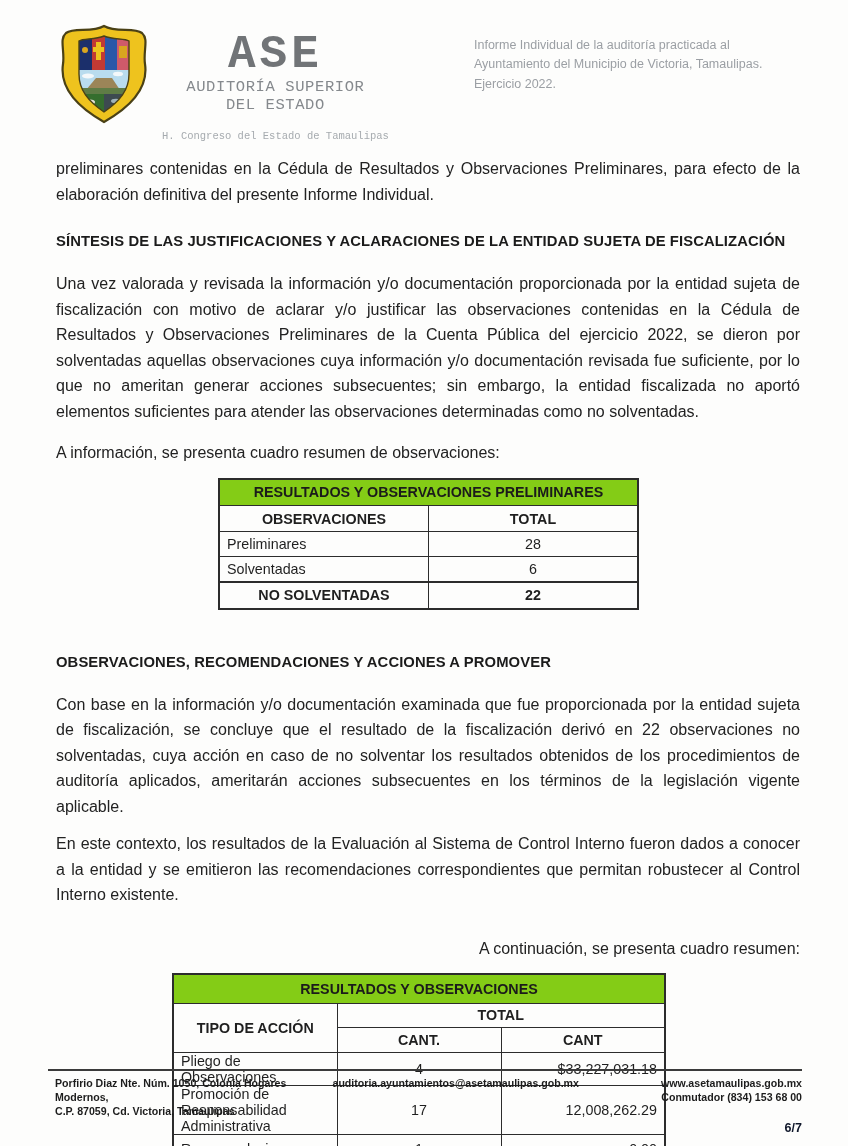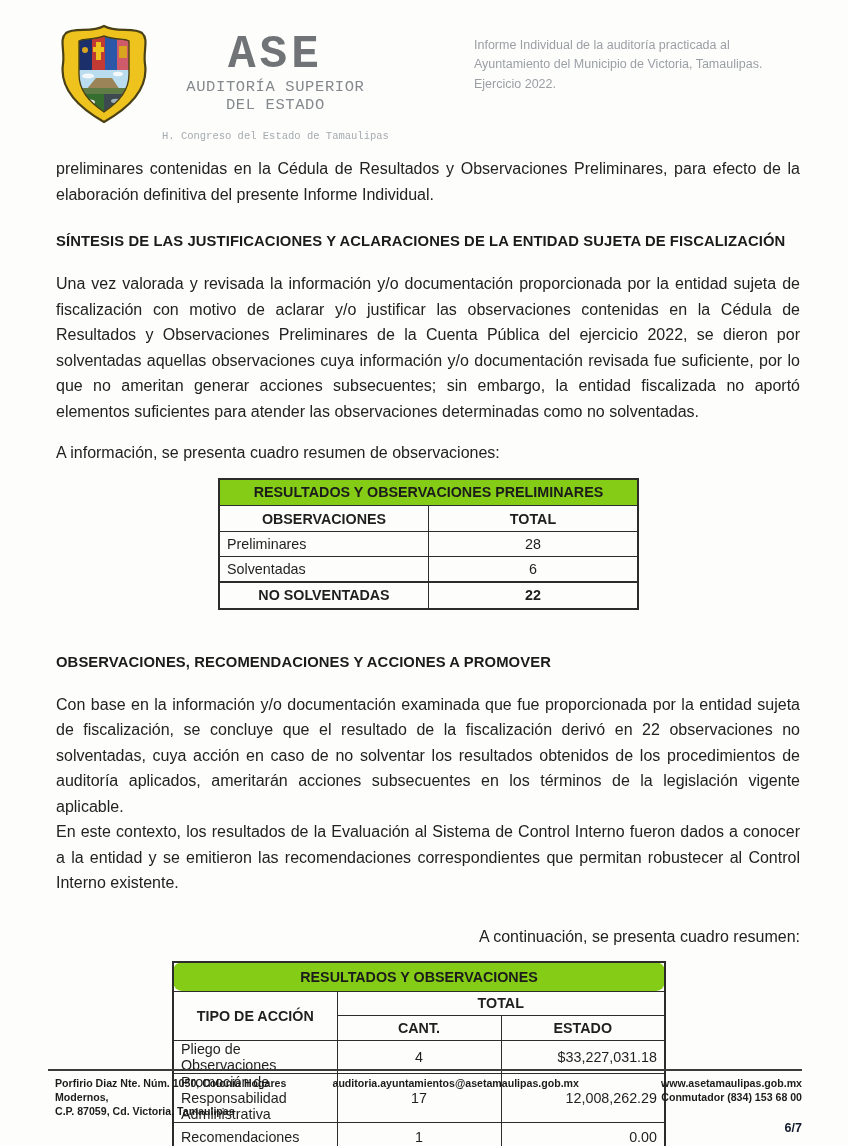--- a/index.html
+++ b/index.html
@@ -37,41 +37,41 @@
   }
   .heading {
     font-size:14.8px; font-weight:bold; color:#1b1b1b;
     letter-spacing:0.1px;
   }
   .h1 { margin-top:26px; }
   .p2 { margin-top:22px; }
   .intro1 { margin-top:16px; text-align:left; }
   .h2 { margin-top:44px; }
   .p3 { margin-top:22px; }
-  .p4 { }
+  .p4 { margin-top:12px; }
   .intro2 { margin-top:28px; text-align:right; }
   
   table { border-collapse:collapse; table-layout:fixed; }
   .tbl { border:2px solid #2c2c2c; font-size:14.3px; }
   .tbl td, .tbl th { border:1px solid #2c2c2c; }
   .tbl-title {
     background:#84cc16;
     font-weight:bold; text-align:center;
     font-size:14.3px; color:#1b1b1b;
   }
   .t1 { margin:12px 0 0 162px; width:421px; }
   .t1 .tbl-title { height:27px; }
   .t1 th { height:26px; font-size:14.3px; }
   .t1 td { height:25px; }
   .cell-left { text-align:left; padding-left:7px; }
   .cell-center { text-align:center; }
   .cell-right { text-align:right; padding-right:7px; }
   .row-strong td { font-weight:bold; border-top:2px solid #2c2c2c; height:27px; }
   .t2 { margin:12px 0 0 116px; width:494px; }
-  .t2 .tbl-title { height:29px;border-radius:9px; }
+  .t2 .tbl-title { height:29px; }
   .t2 th { font-weight:bold; }
   .th-tipo { width:51%; }
   .th-cant { width:16%; height:25px; }
   .th-monto { width:33%; }
   .th-total { height:24px; }
   .t2 .r1 td { height:31px; }
   .t2 .r2 td { height:45px; }
   .t2 .r3 td { height:31px; }
   .t2 .row-strong td { height:33px; }
   
@@ -179,21 +179,21 @@
       <tbody>
           <tr>
         <td class="tbl-title" colspan="3">RESULTADOS Y OBSERVACIONES</td>
       </tr>
       <tr>
         <th class="th-tipo" rowspan="2">TIPO DE ACCIÓN</th>
         <th class="th-total" colspan="2">TOTAL</th>
       </tr>
       <tr>
         <th class="th-cant">CANT.</th>
-        <th class="th-monto">ESTADO</th>
+        <th class="th-monto">CANT</th>
       </tr>
       <tr class="r1">
         <td class="cell-left">Pliego de Observaciones</td>
         <td class="cell-center">4</td>
         <td class="cell-right">$33,227,031.18</td>
       </tr>
       <tr class="r2">
         <td class="cell-left">Promoción de Responsabilidad Administrativa</td>
         <td class="cell-center">17</td>
         <td class="cell-right">12,008,262.29</td>

